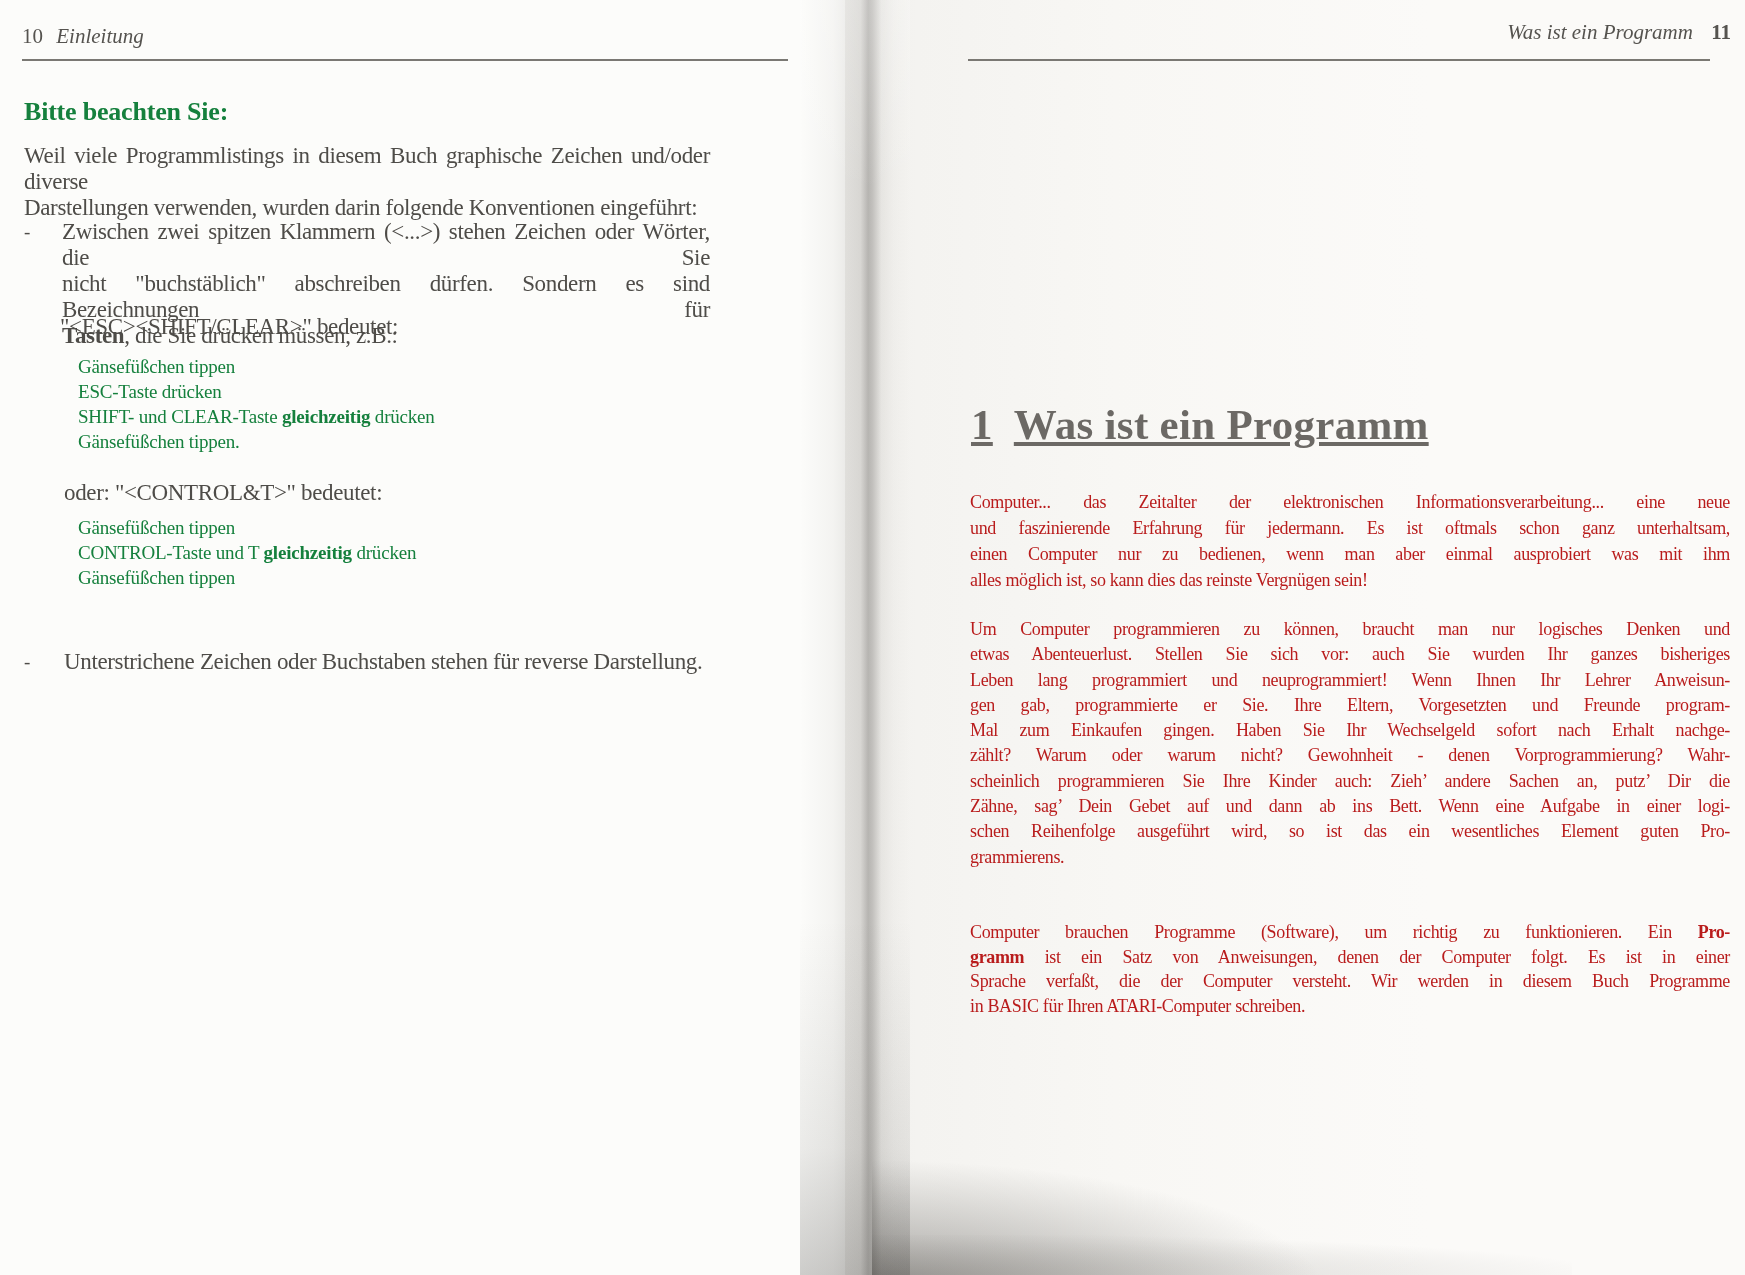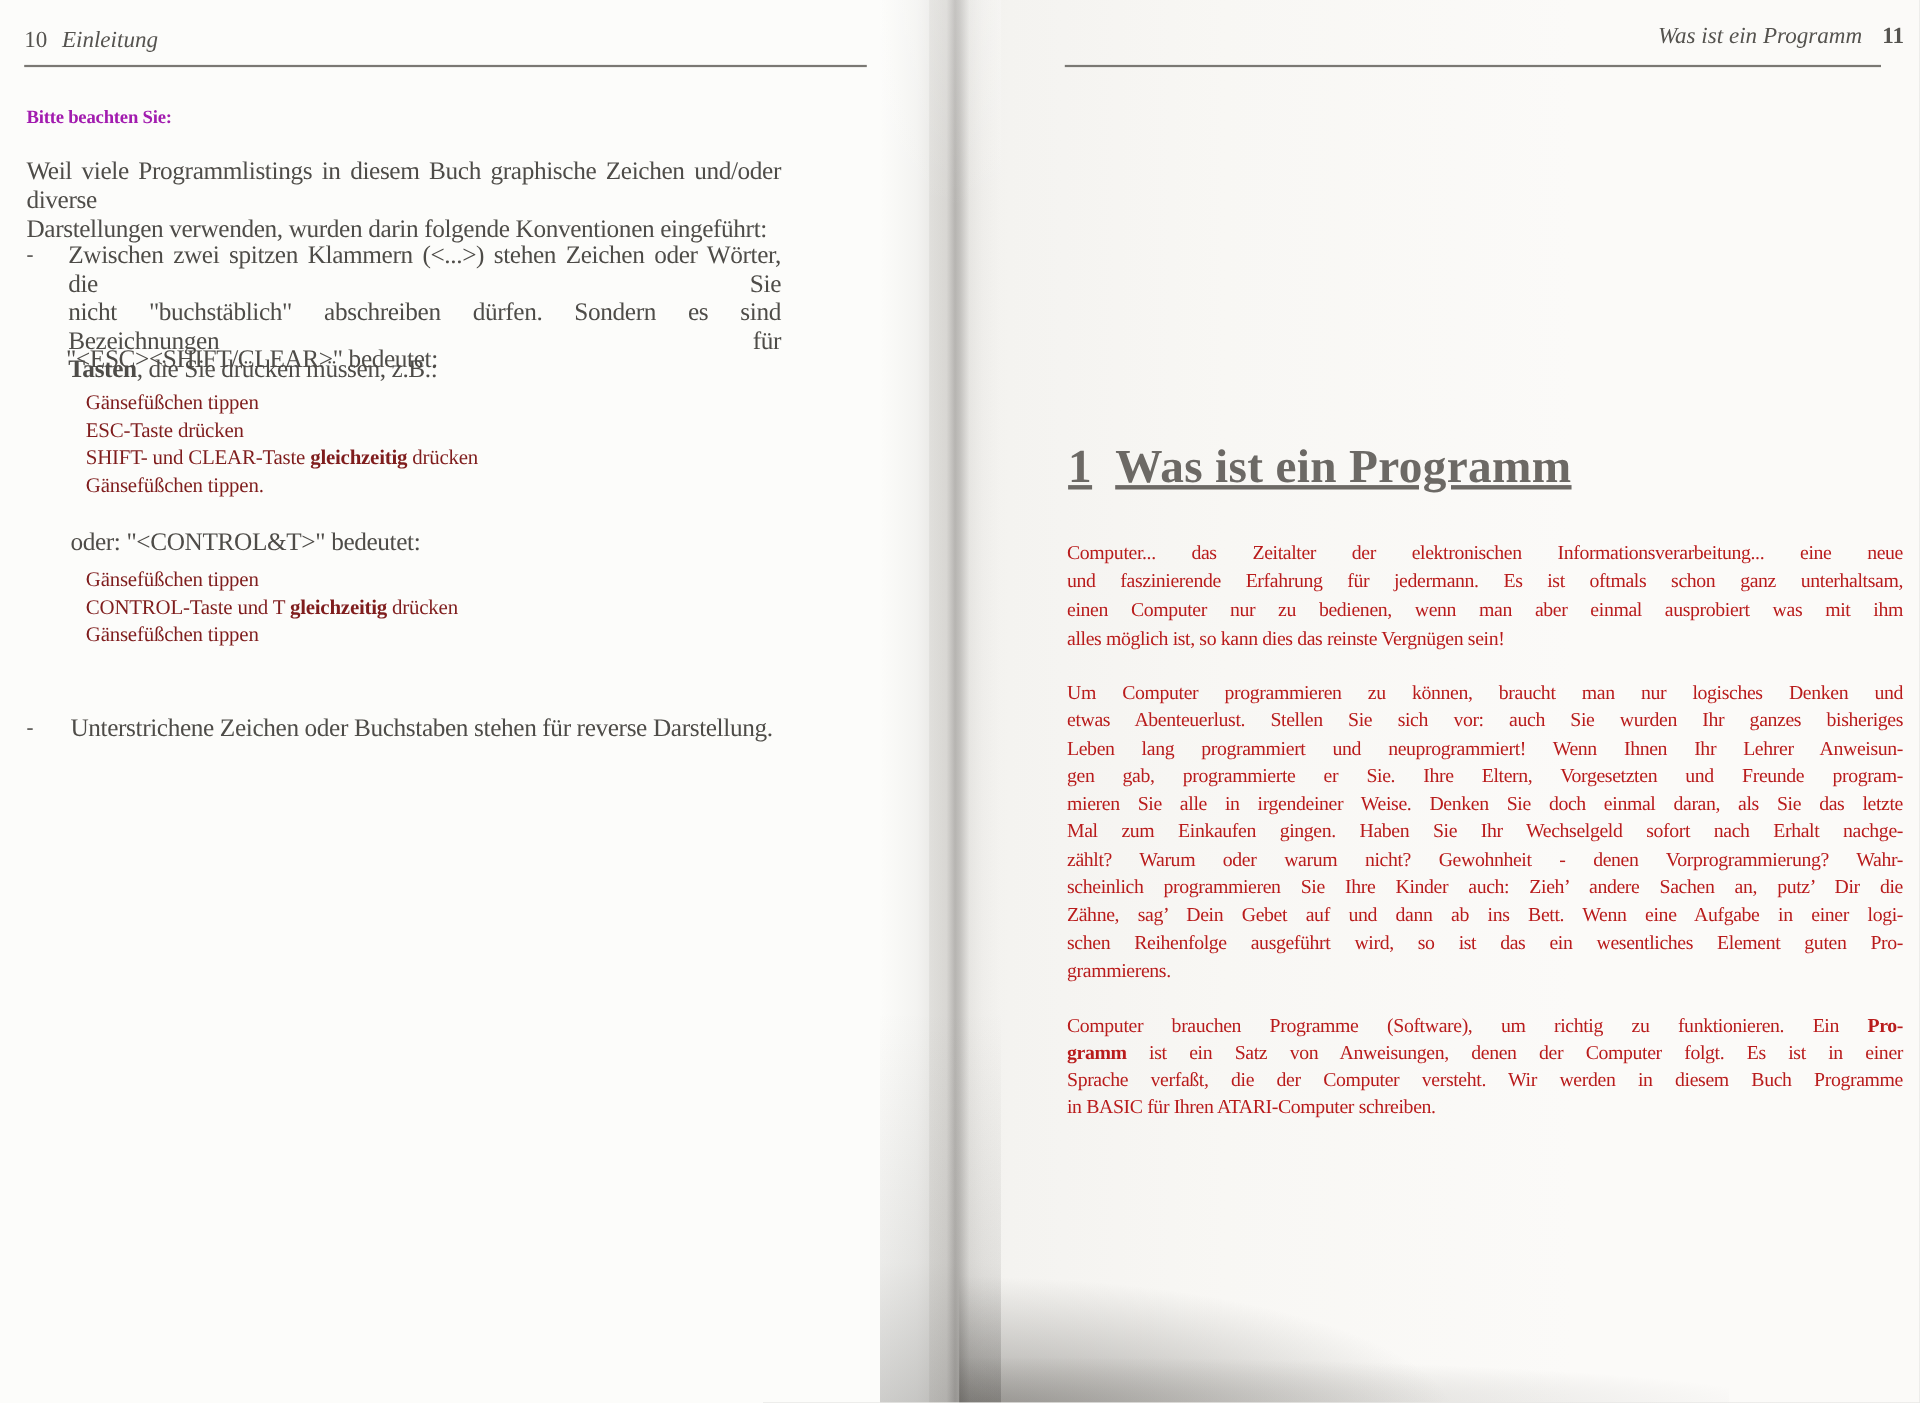--- a/index.html
+++ b/index.html
@@ -34,22 +34,22 @@
   .pg-header{position:absolute;font-size:21px;color:#55534f;white-space:nowrap;z-index:4;}
   .pg-header .ital{font-style:italic;}
   .rule{position:absolute;height:2px;background:#7a7873;z-index:4;}
 
   .blk{position:absolute;z-index:4;}
   .ln{display:block;white-space:normal;}
   .j{text-align:justify;text-align-last:justify;-moz-text-align-last:justify;}
   .b{font-weight:bold;}
 
   .left-body{font-size:23px;line-height:26px;color:#4e4c48;letter-spacing:-0.35px;}
-  .left-steps{font-size:19px;line-height:25px;color:#7f1d1d;letter-spacing:-0.2px;}
-  .notice{position:absolute;font-size:17px;font-weight:bold;color:#a21caf;z-index:4;letter-spacing:-0.2px;}
+  .left-steps{font-size:19px;line-height:25px;color:#15803d;letter-spacing:-0.2px;}
+  .notice{position:absolute;font-size:26px;font-weight:bold;color:#15803d;z-index:4;letter-spacing:-0.2px;}
   .marker{position:absolute;font-size:19px;line-height:26px;color:#4e4c48;z-index:4;}
 
   .chapter-title{position:absolute;font-size:43px;font-weight:bold;color:#6c6965;
                  white-space:nowrap;z-index:4;letter-spacing:0.3px;text-decoration:underline;}
   .chapter-title .tword{margin-left:21px;}
   .right-body{font-size:18px;color:#b91c1c;letter-spacing:-0.35px;}
 </style>
 </head>
 <body>
 
@@ -122,21 +122,20 @@
     <div class="ln j">und faszinierende Erfahrung für jedermann. Es ist oftmals schon ganz unterhaltsam,</div>
     <div class="ln j">einen Computer nur zu bedienen, wenn man aber einmal ausprobiert was mit ihm</div>
     <div class="ln">alles möglich ist, so kann dies das reinste Vergnügen sein!</div>
   </div>
 
   <div class="blk right-body" style="left:970px;top:617px;width:760px;line-height:25.3px;">
     <div class="ln j">Um Computer programmieren zu können, braucht man nur logisches Denken und</div>
     <div class="ln j">etwas Abenteuerlust. Stellen Sie sich vor: auch Sie wurden Ihr ganzes bisheriges</div>
     <div class="ln j">Leben lang programmiert und neuprogrammiert! Wenn Ihnen Ihr Lehrer Anweisun-</div>
     <div class="ln j">gen gab, programmierte er Sie. Ihre Eltern, Vorgesetzten und Freunde program-</div>
-    <div class="ln j">mieren Sie alle in irgendeiner Weise. Denken Sie doch einmal daran, als Sie das letzte</div>
     <div class="ln j">Mal zum Einkaufen gingen. Haben Sie Ihr Wechselgeld sofort nach Erhalt nachge-</div>
     <div class="ln j">zählt? Warum oder warum nicht? Gewohnheit - denen Vorprogrammierung? Wahr-</div>
     <div class="ln j">scheinlich programmieren Sie Ihre Kinder auch: Zieh’ andere Sachen an, putz’ Dir die</div>
     <div class="ln j">Zähne, sag’ Dein Gebet auf und dann ab ins Bett. Wenn eine Aufgabe in einer logi-</div>
     <div class="ln j">schen Reihenfolge ausgeführt wird, so ist das ein wesentliches Element guten Pro-</div>
     <div class="ln">grammierens.</div>
   </div>
 
   <div class="blk right-body" style="left:970px;top:920px;width:760px;line-height:24.6px;">
     <div class="ln j"><span>Computer brauchen Programme (Software), um richtig zu funktionieren. Ein </span><span class="b">Pro-</span></div>

